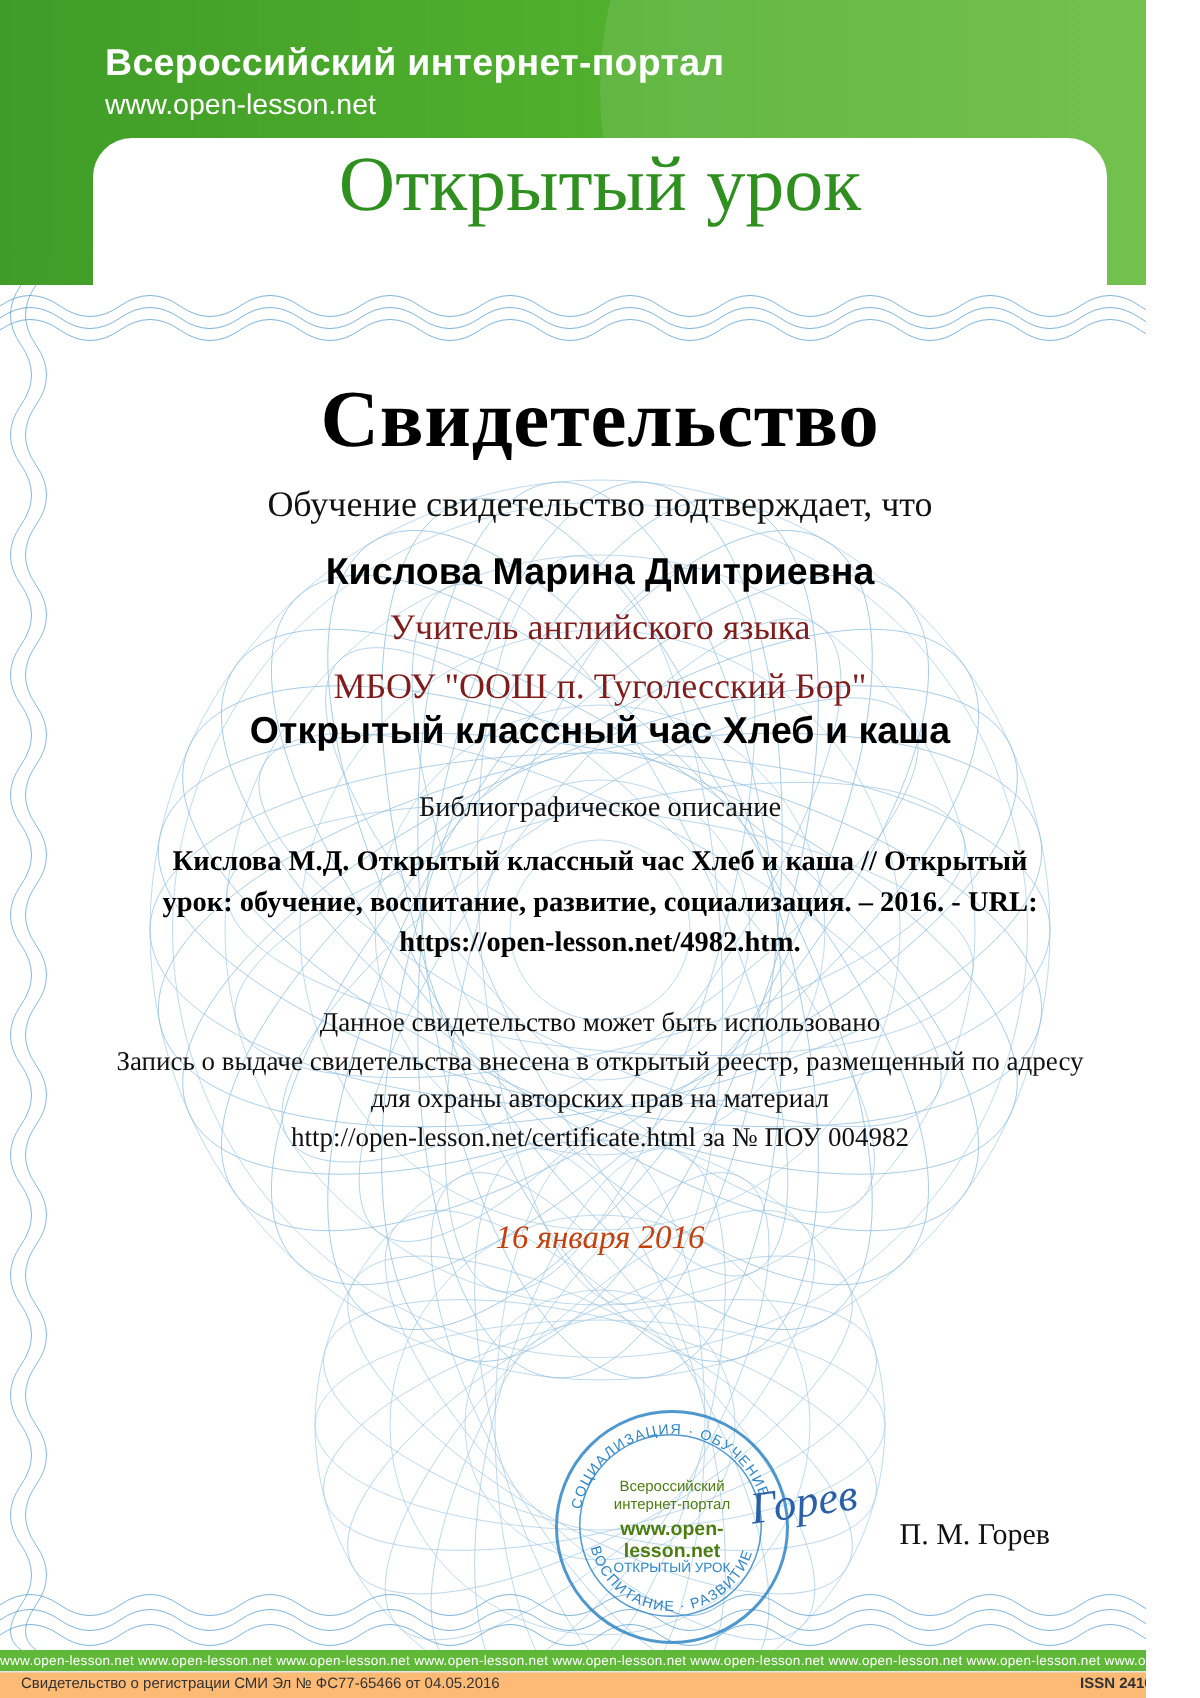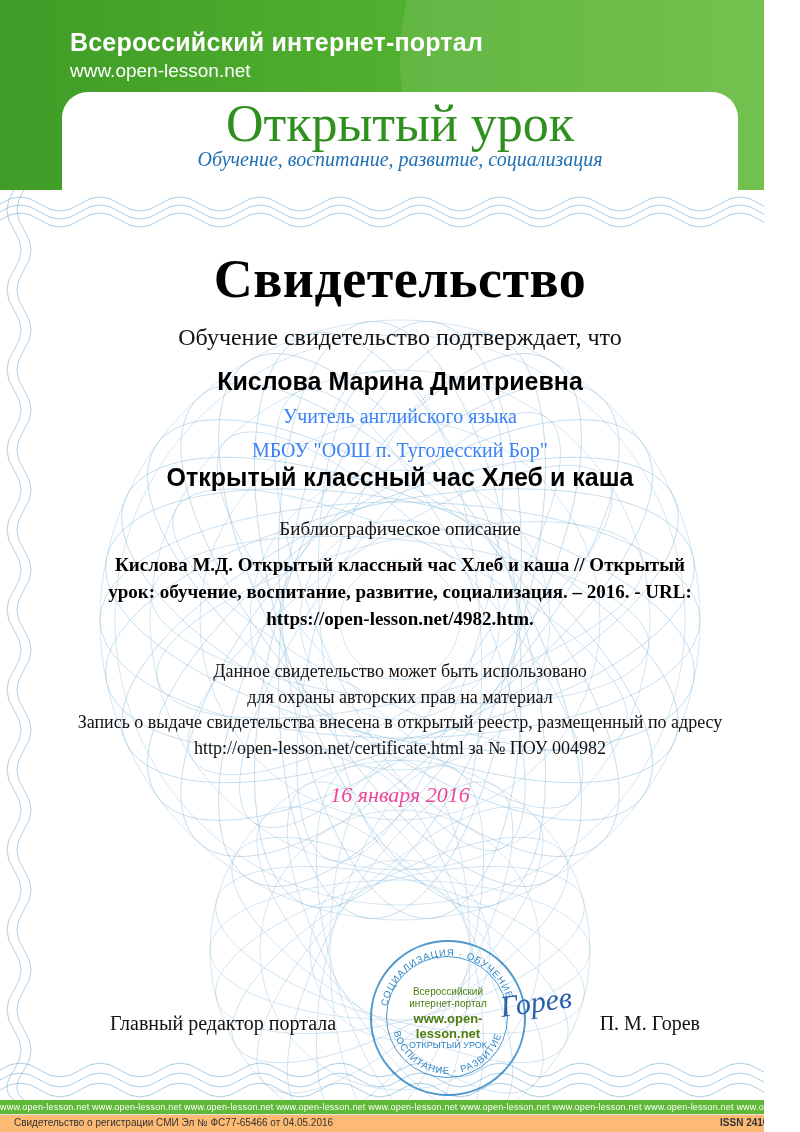--- a/index.html
+++ b/index.html
@@ -128,22 +128,22 @@
   }
   .cert-name {
     margin-top: 16px;
     font-family: Liberation Sans, sans-serif;
     font-weight: bold;
     font-size: 25px;
     color: #000000;
   }
   .cert-role {
     margin-top: 8px;
-    font-size: 20px;
-    color: #3b82f6;
+    font-size: 24px;
+    color: #7f1d1d;
     line-height: 1.28;
   }
   .cert-published {
     margin-top: 14px;
     font-size: 21px;
     color: #111111;
   }
   .cert-work {
     font-family: "Liberation Sans", sans-serif;
     font-weight: bold;
@@ -164,24 +164,24 @@
     line-height: 1.42;
     color: #000000;
   }
   .usage-text {
     margin-top: 26px;
     font-size: 18px;
     line-height: 1.42;
     color: #111111;
   }
   .cert-date {
-    margin-top: 21px;
+    margin-top: 40px;
     font-size: 22px;
     font-style: italic;
-    color: #ec4899;
+    color: #c2410c;
   }
 
   
   .sign-row {
     position: absolute;
     left: 0;
     top: 1012px;
     width: 800px;
     height: 30px;
   }
@@ -307,21 +307,20 @@
 <div class="page">
 
   <div class="header-band">
     <div class="curve"></div>
     <div class="portal-title">Всероссийский интернет-портал</div>
     <div class="portal-url">www.open-lesson.net</div>
   </div>
 
   <div class="lesson-plate">
     <div class="lesson-title">Открытый урок</div>
-    <div class="lesson-sub">Обучение, воспитание, развитие, социализация</div>
   </div>
 
   <div class="guilloche">
     <svg width="800" height="910" viewBox="0 0 800 910" xmlns="http://www.w3.org/2000/svg">
       <defs>
         <g id="rose">
           
         </g>
       </defs>
       <g stroke="#3e8fc6" fill="none" stroke-width="0.5" opacity="0.55">
@@ -407,22 +406,22 @@
     <div class="cert-heading">Свидетельство</div>
     <div class="cert-confirm">Обучение свидетельство подтверждает, что</div>
     <div class="cert-name">Кислова Марина Дмитриевна</div>
     <div class="cert-role">Учитель английского языка</div>
     <div class="cert-role">МБОУ "ООШ п. Туголесский Бор"</div>
     <div class="cert-work">Открытый классный час Хлеб и каша</div>
     <div class="biblio-label">Библиографическое описание</div>
     <div class="biblio-text">Кислова М.Д. Открытый классный час Хлеб и каша // Открытый урок: обучение, воспитание, развитие, социализация. – 2016. - URL: https://open-lesson.net/4982.htm.</div>
     <div class="usage-text">
       <div>Данное свидетельство может быть использовано</div>
+      <div>Запись о выдаче свидетельства внесена в открытый реестр, размещенный по адресу</div>
       <div>для охраны авторских прав на материал</div>
-      <div>Запись о выдаче свидетельства внесена в открытый реестр, размещенный по адресу</div>
       <div>http://open-lesson.net/certificate.html за № ПОУ 004982</div>
     </div>
     <div class="cert-date">16 января 2016</div>
   </div>
 
   <div class="stamp">
     <div class="ring-outer"></div>
     <div class="ring-inner"></div>
     <svg width="160" height="160" viewBox="0 0 160 160" xmlns="http://www.w3.org/2000/svg">
       <defs>
@@ -440,21 +439,20 @@
       <div class="core-line1">Всероссийский</div>
       <div class="core-line2">интернет-портал</div>
       <div class="core-url">www.open-lesson.net</div>
     </div>
     <div class="core-bottom">ОТКРЫТЫЙ УРОК</div>
   </div>
 
   <div class="signature">Горев</div>
 
   <div class="sign-row">
-    <div class="sign-left">Главный редактор портала</div>
     <div class="sign-right">П. М. Горев</div>
   </div>
 
   <div class="ticker">www.open-lesson.net www.open-lesson.net www.open-lesson.net www.open-lesson.net www.open-lesson.net www.open-lesson.net www.open-lesson.net www.open-lesson.net www.open-lesson.net www.open-lesson.net</div>
 
   <div class="footer">
     <div class="footer-left">Свидетельство о регистрации СМИ Эл № ФС77-65466 от 04.05.2016</div>
     <div class="footer-right">ISSN 2410-2830</div>
   </div>
 

